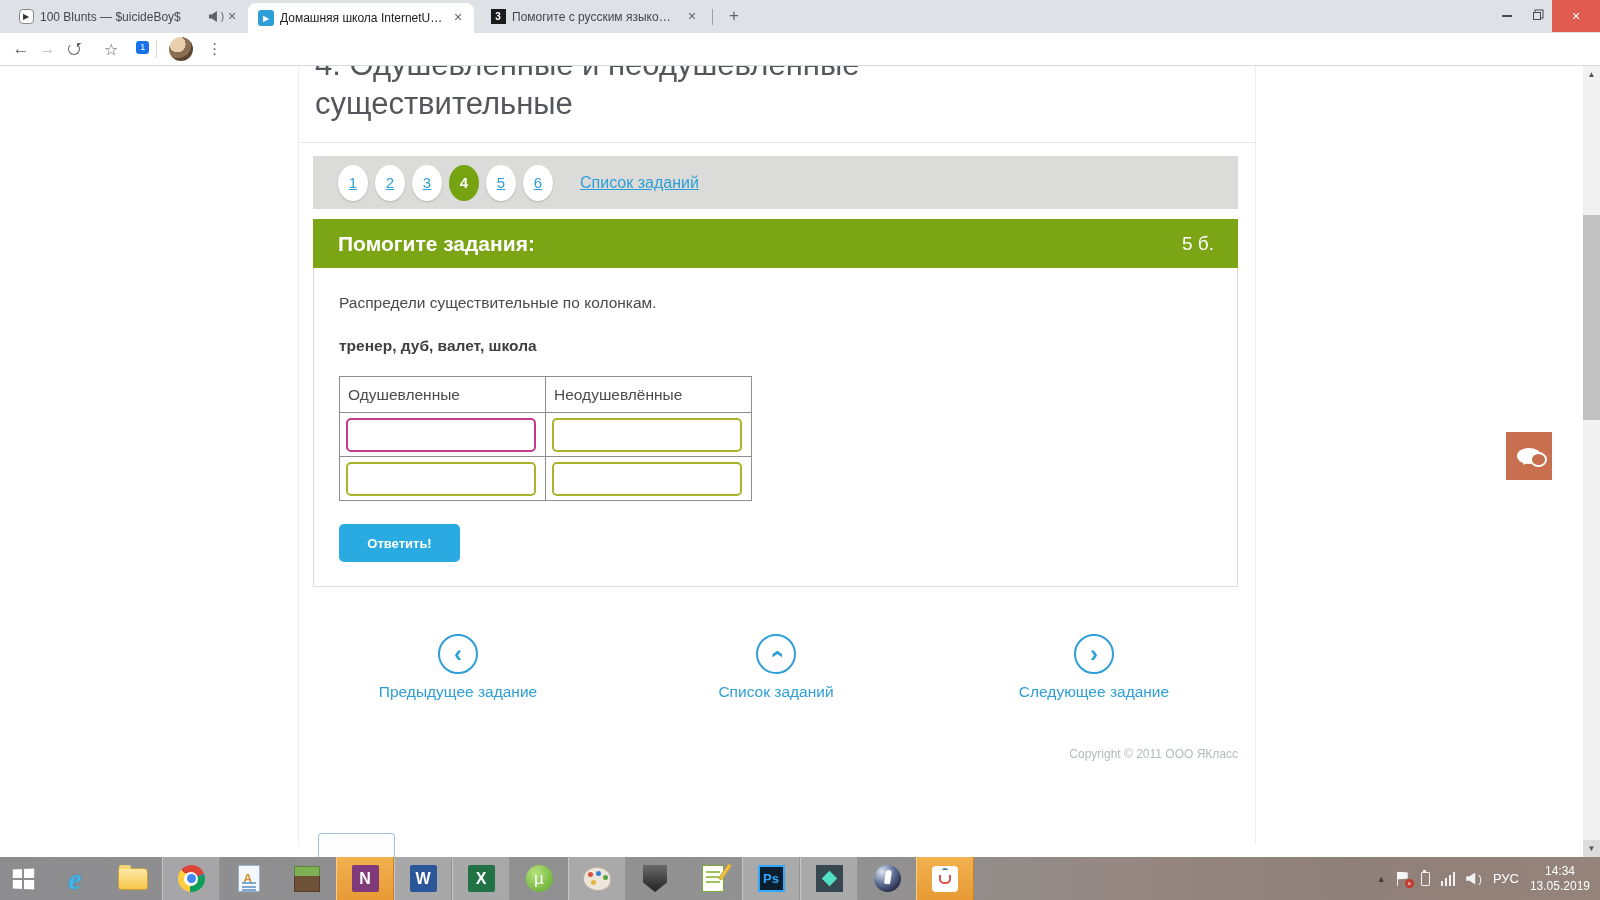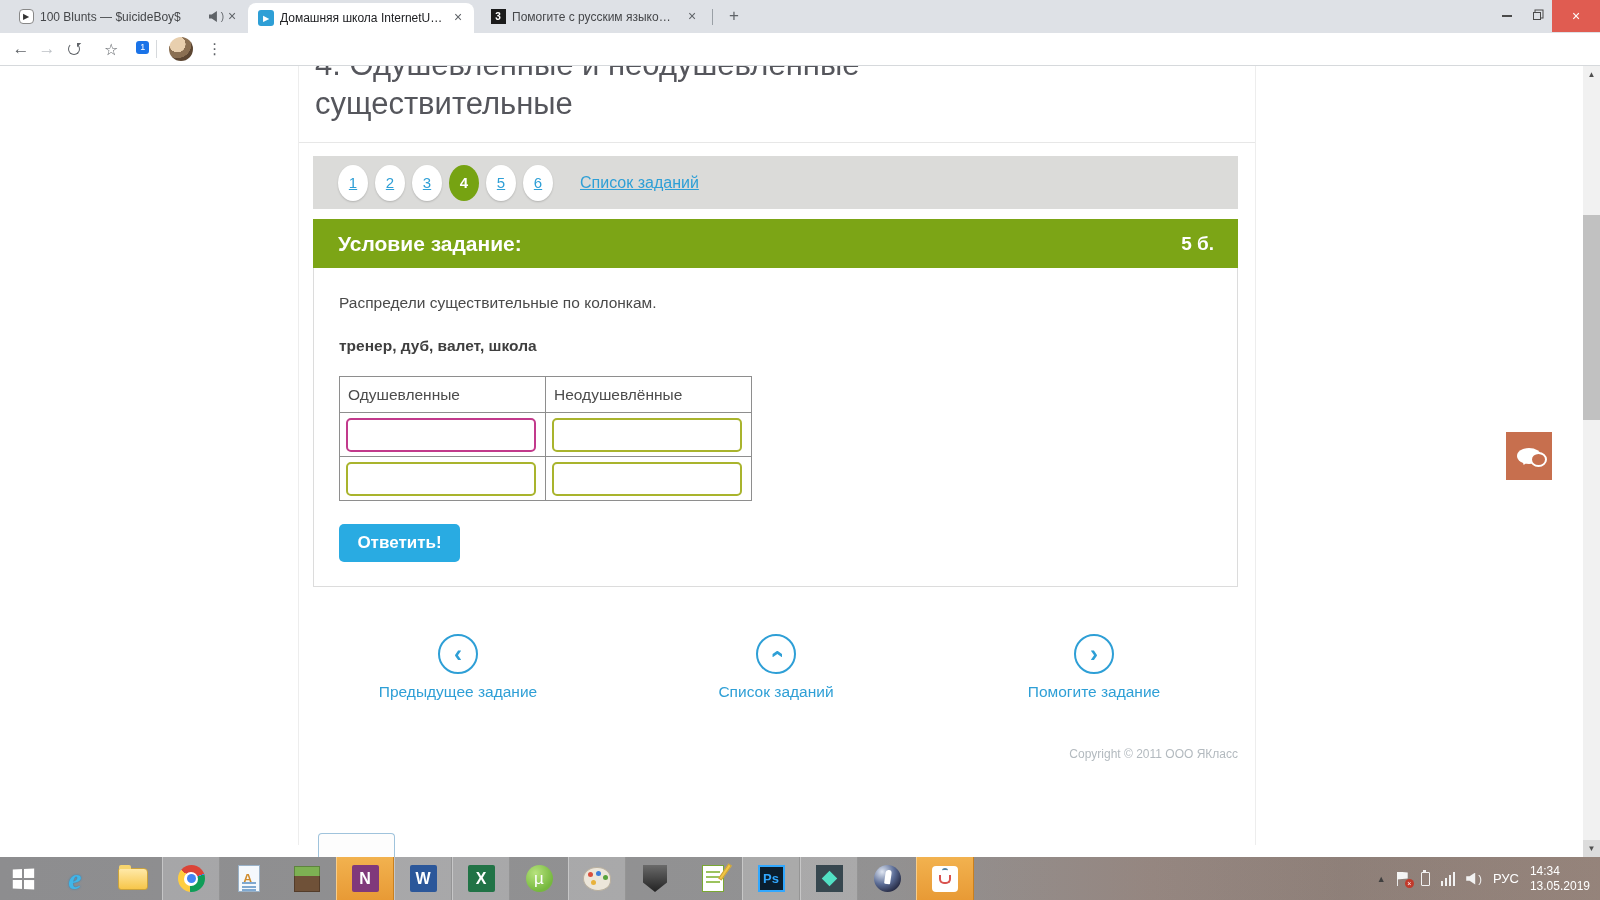--- a/index.html
+++ b/index.html
@@ -51,31 +51,31 @@
 
   .pagbar { position:absolute; left:313px; top:90px; width:925px; height:53px; background:#dbdbd9; display:flex; align-items:center; padding-left:25px; }
   .pagbtn { width:30px; height:36px; border-radius:50%; background:#fff; box-shadow:0 1px 2px rgba(0,0,0,0.18); margin-right:7px; display:flex; align-items:center; justify-content:center; font-size:15px; }
   .pagbtn span { color:#2e9fd6; text-decoration:underline; }
   .pagbtn.active { background:#76a312; box-shadow:none; }
   .pagbtn.active span { color:#fff; text-decoration:none; font-weight:bold; }
   .paglink { margin-left:20px; font-size:16px; color:#2e9fd6; text-decoration:underline; }
 
   .taskhead { position:absolute; left:313px; top:153px; width:925px; height:49px; background:#7ca516; color:#fff; display:flex; align-items:center; }
   .taskhead .t { font-size:21px; font-weight:bold; margin-left:25px; flex:1; }
-  .taskhead .pts { font-size:19px; font-weight:bold; margin-right:24px; }
+  .taskhead .pts { font-size:19px; font-weight:normal; margin-right:24px; }
 
   .taskcard { position:absolute; left:313px; top:202px; width:925px; height:319px; background:#fff; border:1px solid #dcdcdc; border-top:none; }
   .instr { position:absolute; left:25px; top:26px; font-size:15.5px; color:#4a4a4a; }
   .words { position:absolute; left:25px; top:69px; font-size:15.5px; font-weight:bold; color:#3f3f3f; }
   .anstable { position:absolute; left:25px; top:108px; border-collapse:collapse; }
   .anstable th { border:1px solid #8e8e8e; width:206px; height:36px; text-align:left; padding-left:8px; font-size:15.5px; font-weight:400; color:#4c4c4c; }
   .anstable td { border:1px solid #8e8e8e; height:44px; padding:0 6px; }
   .ansinput { width:190px; height:34px; border-radius:5px; border:2px solid #a9b42d; outline:none; font-size:15px; padding:0 8px; }
   .ansinput.focused { border-color:#c23a8c; }
-  .submitbtn { position:absolute; left:25px; top:256px; width:121px; height:38px; background:#29abe2; border:none; border-radius:5px; color:#fff; font-size:17px; font-weight:bold; font-family:inherit; }
+  .submitbtn { position:absolute; left:25px; top:256px; width:121px; height:38px; background:#29abe2; border:none; border-radius:5px; color:#fff; font-size:13px; font-weight:bold; font-family:inherit; }
 
   .navrow { position:absolute; top:568px; left:0; width:1600px; }
   .navitem { position:absolute; width:220px; text-align:center; color:#2e9fd6; }
   .navcircle { width:40px; height:40px; border:2px solid #2e9fd6; border-radius:50%; margin:0 auto; display:flex; align-items:center; justify-content:center; }
   .chev { font-size:24px; font-weight:bold; color:#2e9fd6; line-height:1; }
   .chev.up { transform:rotate(-90deg); }
   .navlabel { display:block; margin-top:9px; font-size:15.5px; }
 
   .copyright { position:absolute; left:838px; top:681px; width:400px; text-align:right; font-size:12px; color:#b3babf; }
 
@@ -140,21 +140,21 @@
   .trayflag:before { content:""; position:absolute; left:0; top:0; width:1.5px; height:14px; background:#e8e8e8; }
   .trayflag em { position:absolute; right:-4px; bottom:-2px; width:9px; height:9px; background:#c1392b; border-radius:50%; color:#fff; font-style:normal; font-size:7px; line-height:9px; text-align:center; }
   .battery { position:relative; width:9px; height:14px; border:1.5px solid #f2f2f2; border-radius:1px; }
   .battery:before { content:""; position:absolute; left:1.5px; top:-3px; width:3px; height:2px; background:#f2f2f2; }
   .sigbars { display:flex; align-items:flex-end; gap:1.5px; height:14px; }
   .sigbars i { width:2.5px; background:#f2f2f2; }
   .tray-speaker { display:flex; align-items:center; }
   .tray-speaker i { width:12px; height:12px; background:#f2f2f2; clip-path:polygon(0 32%,28% 32%,75% 0,75% 100%,28% 68%,0 68%); }
   .tray-speaker em { font-style:normal; font-size:11px; color:#f2f2f2; }
   .lang { font-size:13px; }
-  .clock { text-align:left; font-size:12px; line-height:15px; }
+  .clock { text-align:center; font-size:12px; line-height:15px; }
 </style>
 </head>
 <body>
 
 <div class="tabstrip">
   <div class="tab" style="left:8px; width:240px;">
     <span class="favicon">
         <span class="fav-play">▶</span>
       </span>
     <span class="title">100 Blunts — $uicideBoy$</span>
@@ -224,21 +224,21 @@
     <span class="pagbtn">
         <span>5</span>
       </span>
     <span class="pagbtn">
         <span>6</span>
       </span>
     <a class="paglink">Список заданий</a>
   </div>
 
   <div class="taskhead">
-    <span class="t">Условие задание:</span>
+    <span class="t">Помогите задания:</span>
     <span class="pts">5 б.</span>
   </div>
 
   <div class="taskcard">
     <div class="instr">Распредели существительные по колонкам.</div>
     <div class="words">тренер, дуб, валет, школа</div>
     <table class="anstable">
       <tbody>
           <tr>
         <th>Одушевленные</th>
@@ -267,21 +267,21 @@
     <div class="navitem" style="left:666px;">
       <span class="navcircle">
           <span class="chev up">›</span>
         </span>
       <span class="navlabel">Список заданий</span>
     </div>
     <div class="navitem" style="left:984px;">
       <span class="navcircle">
           <span class="chev">›</span>
         </span>
-      <span class="navlabel">Помогите задание</span>
+      <span class="navlabel">Следующее задание</span>
     </div>
   </div>
 
   <div class="copyright">Copyright © 2011 ООО ЯКласс</div>
 
   <div class="stubbtn"></div>
 
   <div class="chatbtn">
     <span class="bubble"></span>
   </div>

